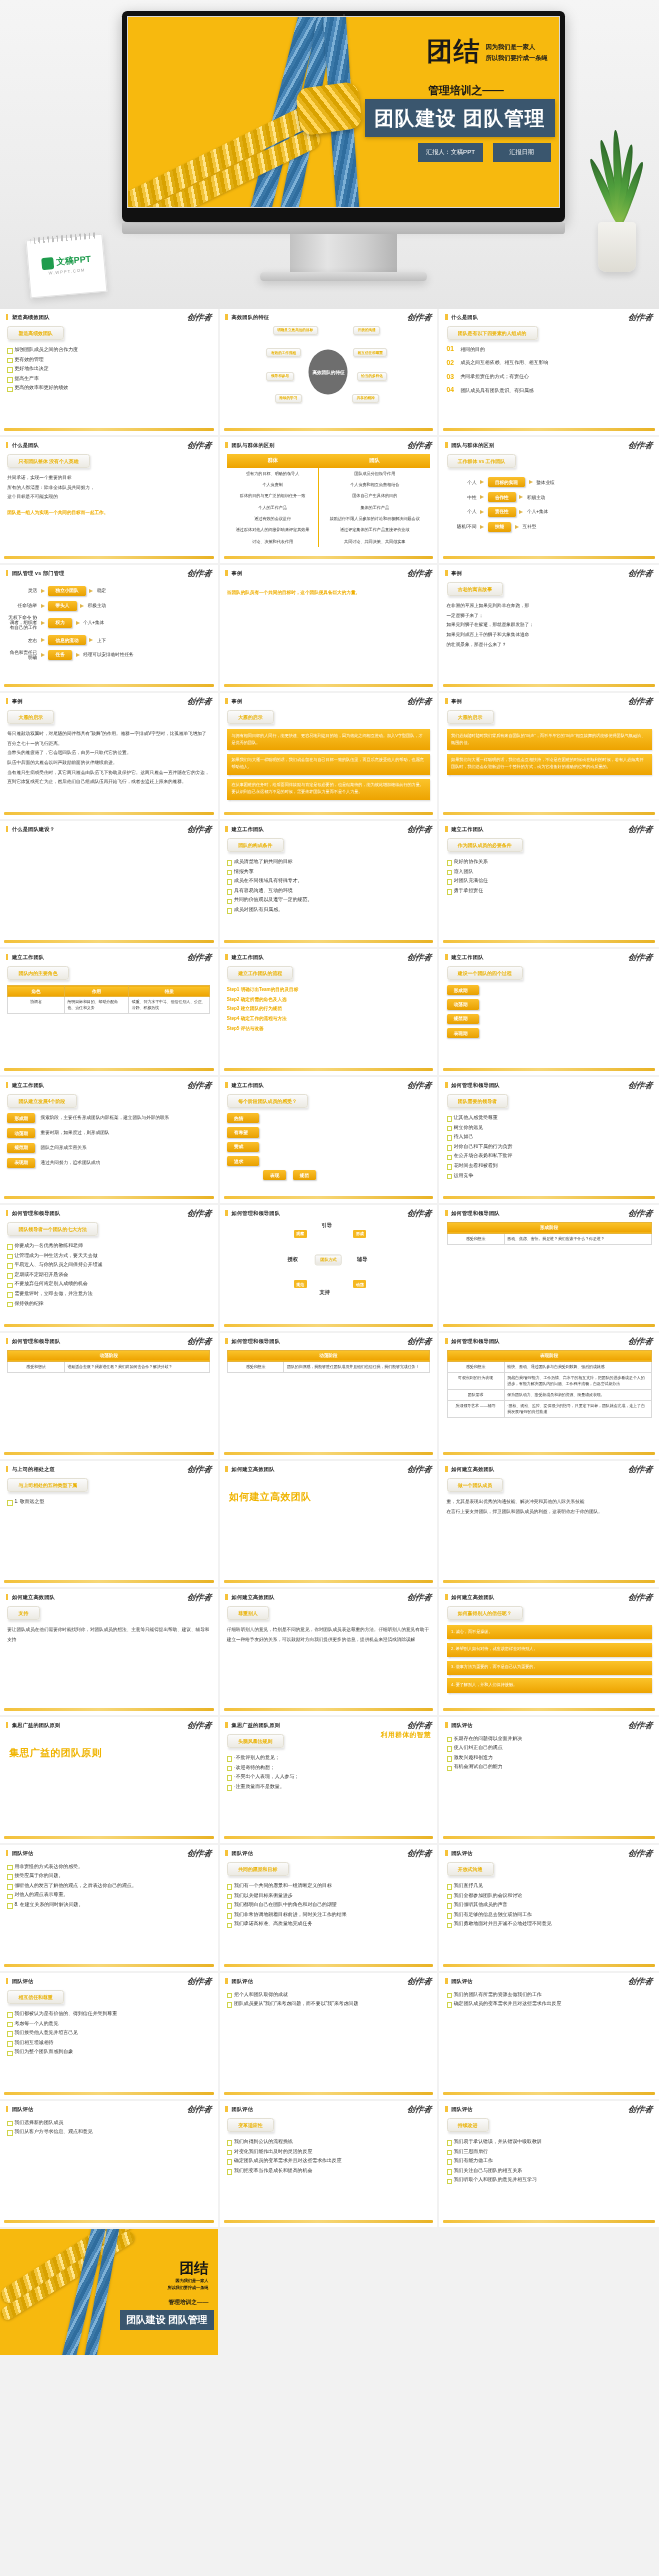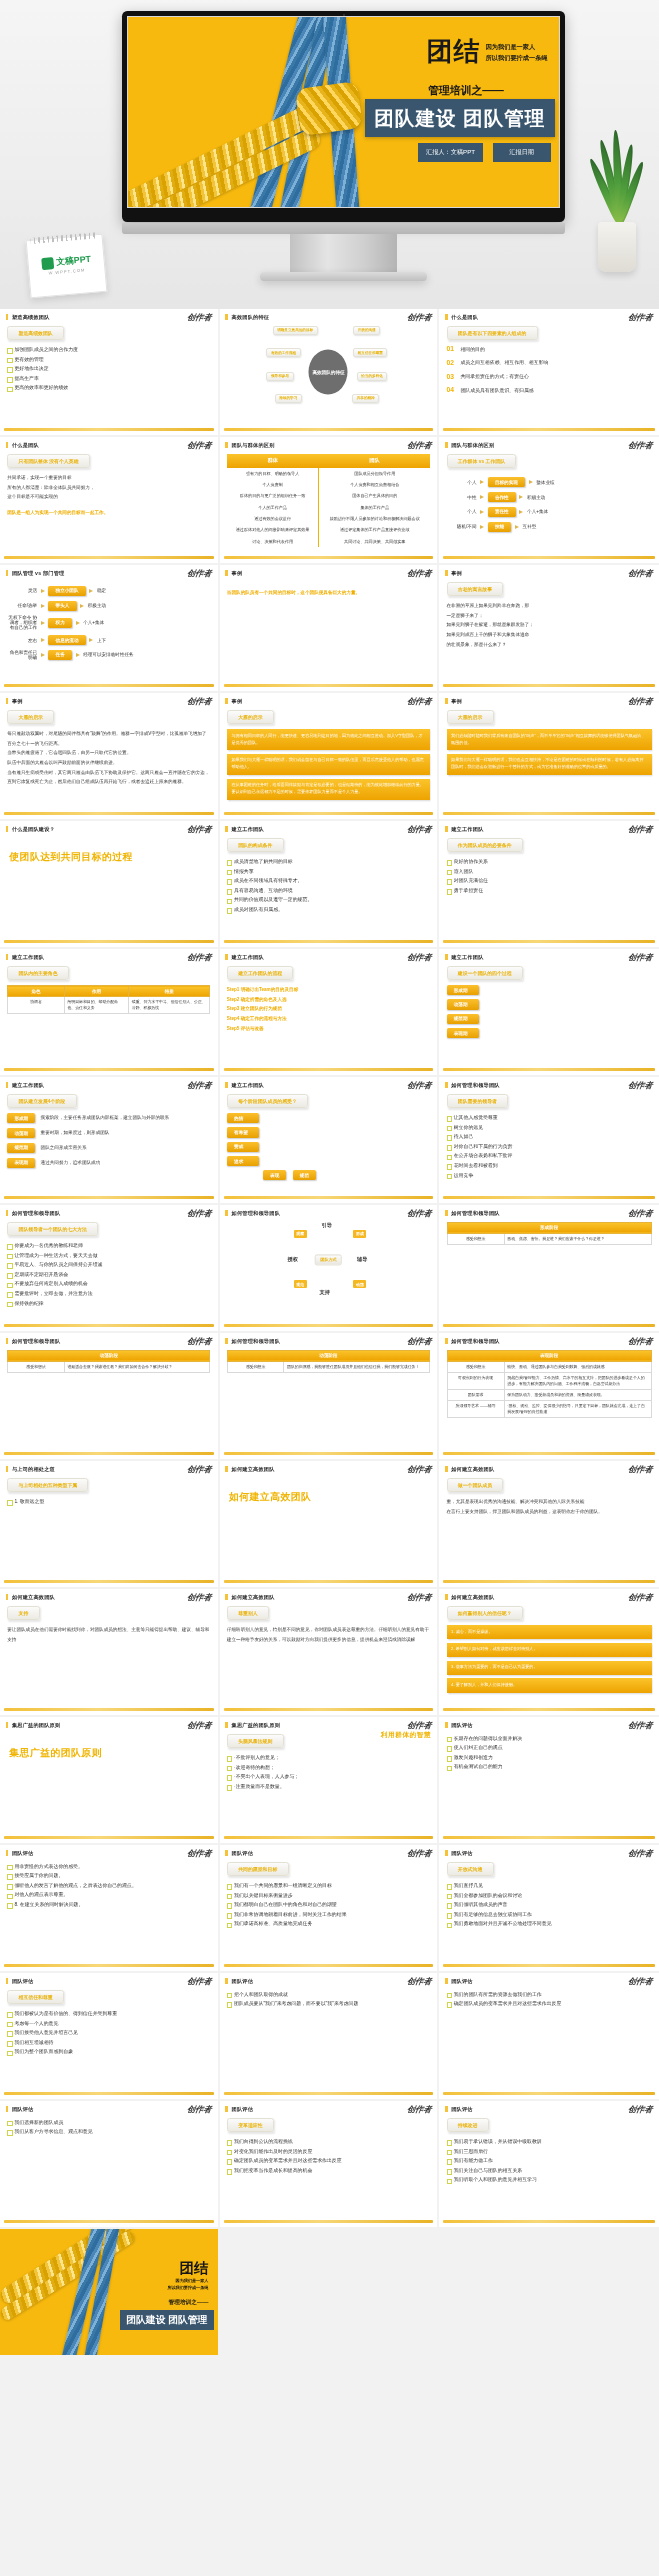--- a/index.html
+++ b/index.html
@@ -562,23 +562,20 @@
           <div class="ybox">如果我们与大雁一样聪明的话，我们也会互相扶持，不论是在困难的时候或在顺利的时候，若有人必须离开团队时，我们总会欢迎新进行一个替补的方式，或为它准备好的准确的位置的或质量的。</div>
         </div></div>
       <div class="s-footer"></div>
     </section>
     <section class="slide">
       <div class="s-head">
         <span class="bar"></span>
         <span class="t">什么是团队建设？</span>
       </div>
       <div class="s-logo">创作者</div>
-      <div class="s-body">
-        <div class="bigtxt" style="margin:13.4px 0 0 2.1px">使团队达到共同目标的过程</div>
-      </div>
       <div class="s-footer"></div>
     </section>
     <section class="slide">
       <div class="s-head">
         <span class="bar"></span>
         <span class="t">建立工作团队</span>
       </div>
       <div class="s-logo">创作者</div>
       <div class="s-body"><div class="pill">团队的构成条件</div><ul class="chk">
           <li>成员清楚地了解共同的目标</li>

